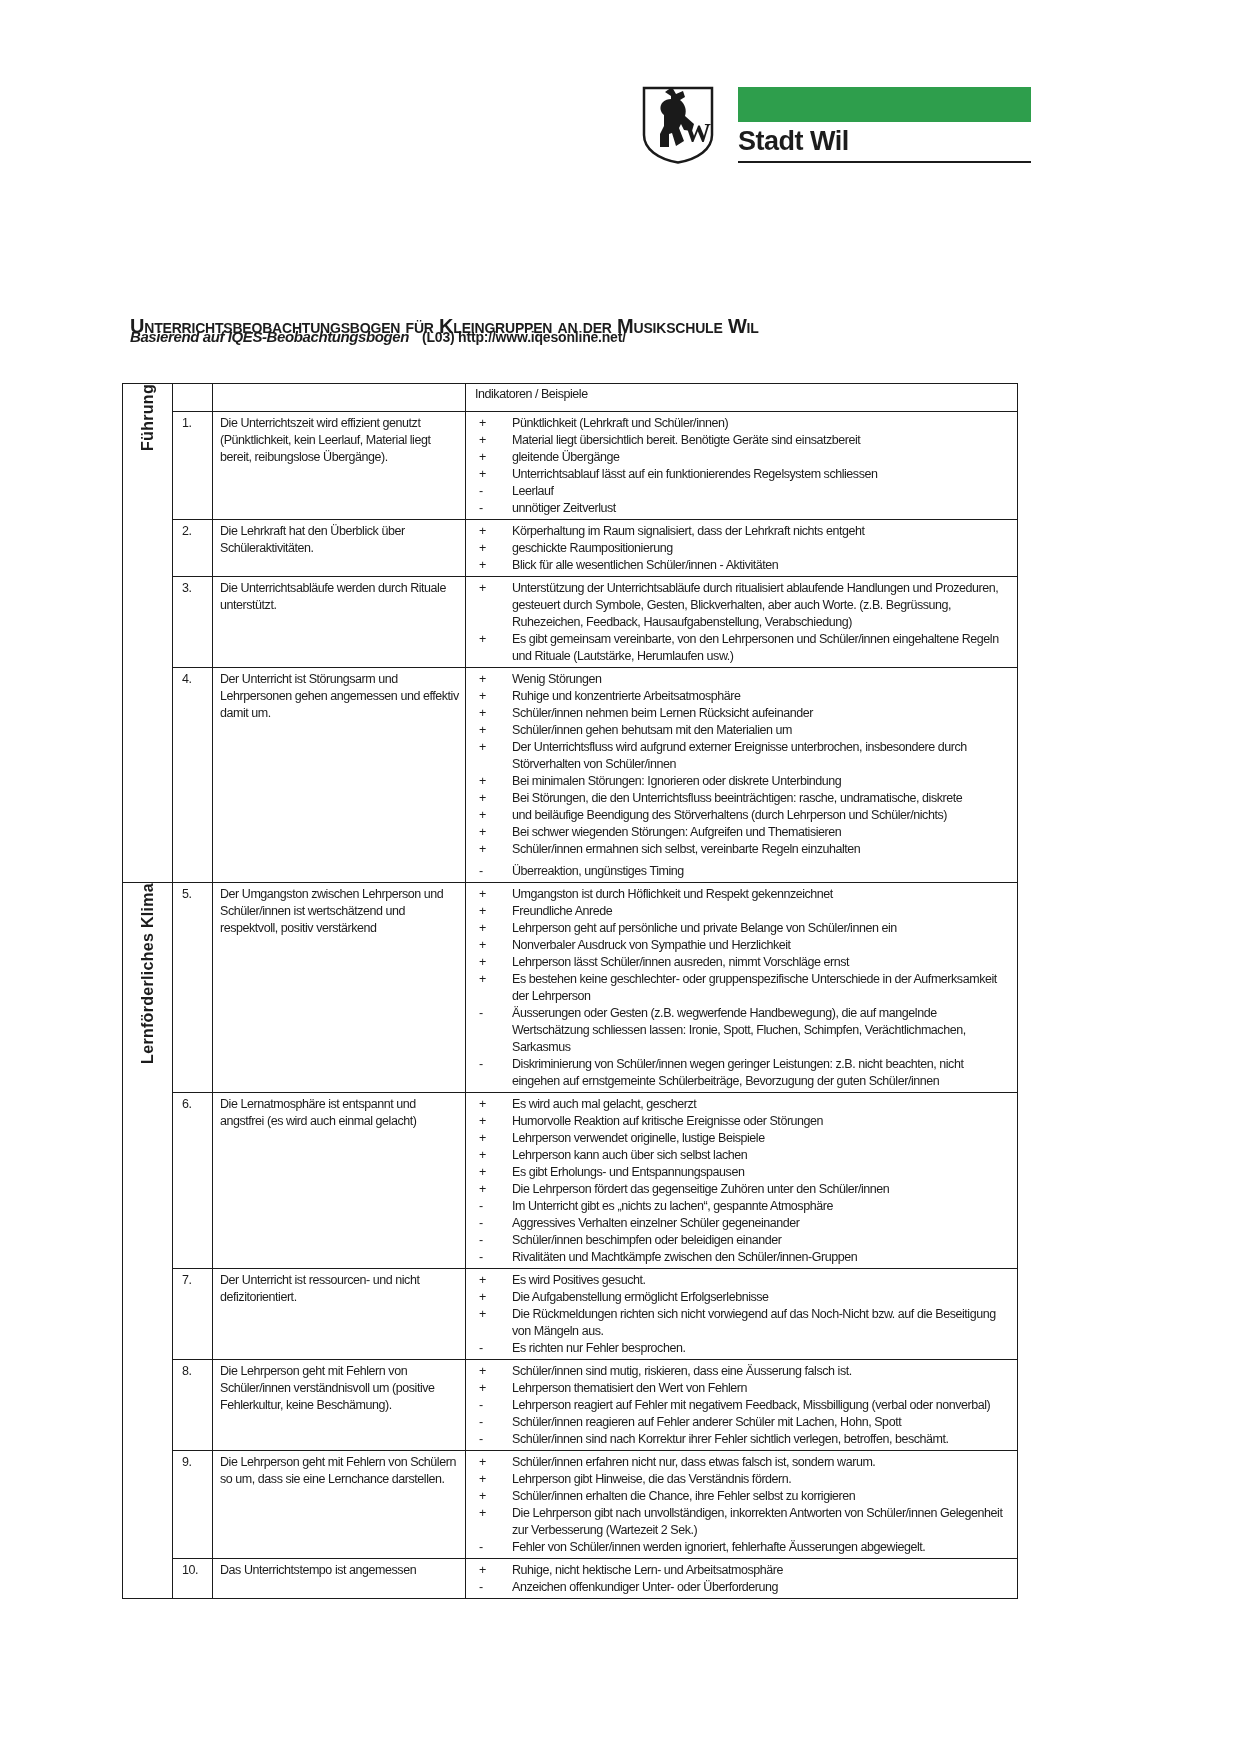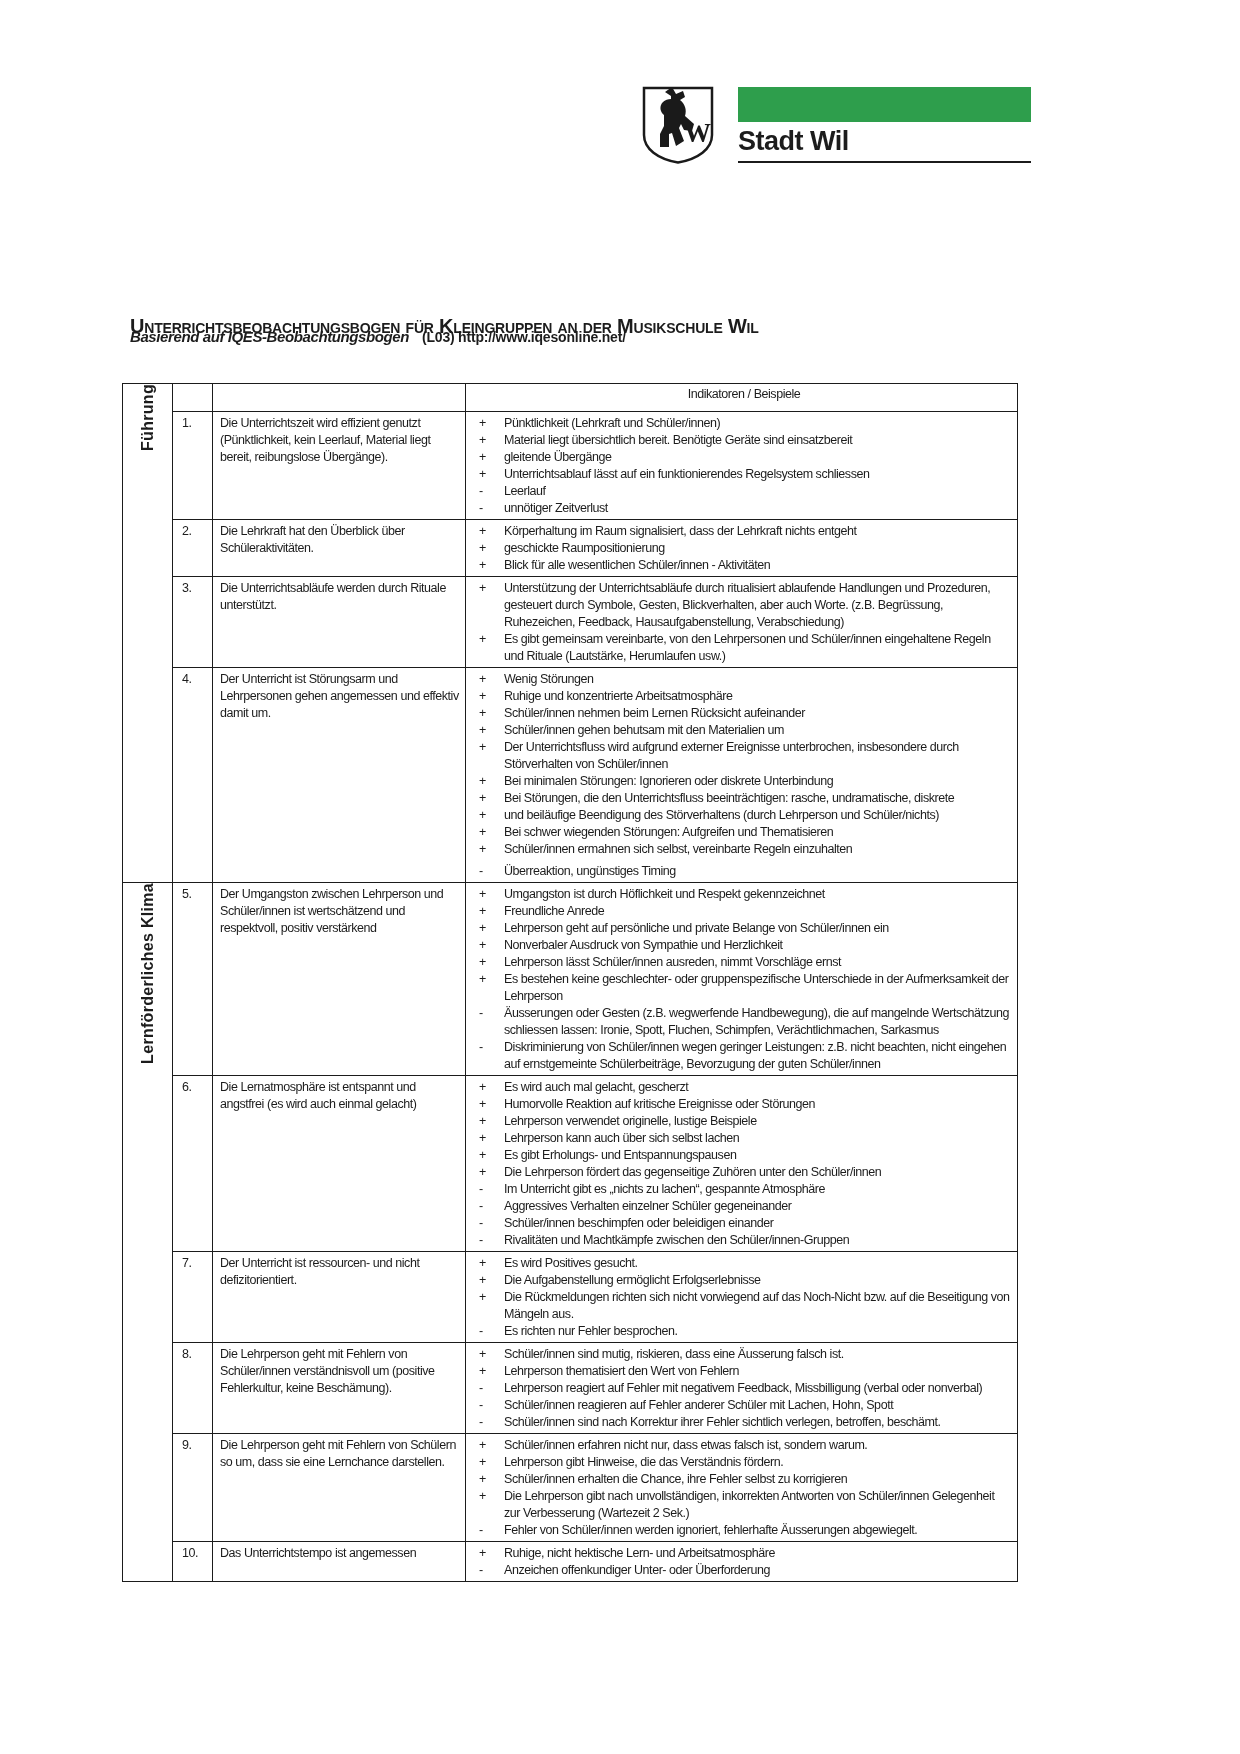--- a/index.html
+++ b/index.html
@@ -22,26 +22,26 @@
   
   table.obs{position:absolute;left:122px;border-collapse:collapse;table-layout:fixed;width:895px;background:#fff;}
   table.obs td{border:1.5px solid #1b1b1b;vertical-align:top;
                font-size:12.5px;letter-spacing:-0.45px;line-height:17px;}
   td.cat-cell{width:50px;text-align:center;vertical-align:middle;padding:0;}
   .cat-label{writing-mode:vertical-rl;transform:rotate(180deg);display:inline-block;
              font-weight:bold;font-size:16px;letter-spacing:0.3px;white-space:nowrap;}
   td.num-cell{width:40px;padding:3px 2px 3px 9px;}
   td.crit-cell{width:253px;padding:3px 6px 3px 7px;margin-left:45px;}
   td.ind-cell{width:552px;padding:2.5px 4px 2.5px 0;}
-  td.head-ind{font-size:14px;letter-spacing:-0.2px;padding:2px 4px 2px 9px;text-align:center;}
+  td.head-ind{font-size:14px;letter-spacing:-0.2px;padding:2px 4px 2px 9px;}
   tr.head-row td{height:21px;}
   .ind-item{display:flex;}
   .ind-item.gap{margin-top:5px;}
   .ind-item .sign{flex:0 0 38px;padding-left:13px;box-sizing:border-box;}
-  .ind-item .itext{flex:1;padding-right:2px;}
+  .ind-item .itext{flex:1;padding-right:2px;margin-left:8px;}
   #table-sec0{top:383px;}
   #table-sec1{top:882px;}
 </style>
 </head>
 <body>
 
 <div class="page">
 
   <svg class="coat" width="76" height="80" viewBox="0 0 76 80" aria-hidden="true">
     <path d="M4 3 H72 V50 C72 64 58 74 38 77.5 C18 74 4 64 4 50 Z" fill="#ffffff" stroke="#1a1a1a" stroke-width="2.5"></path>

